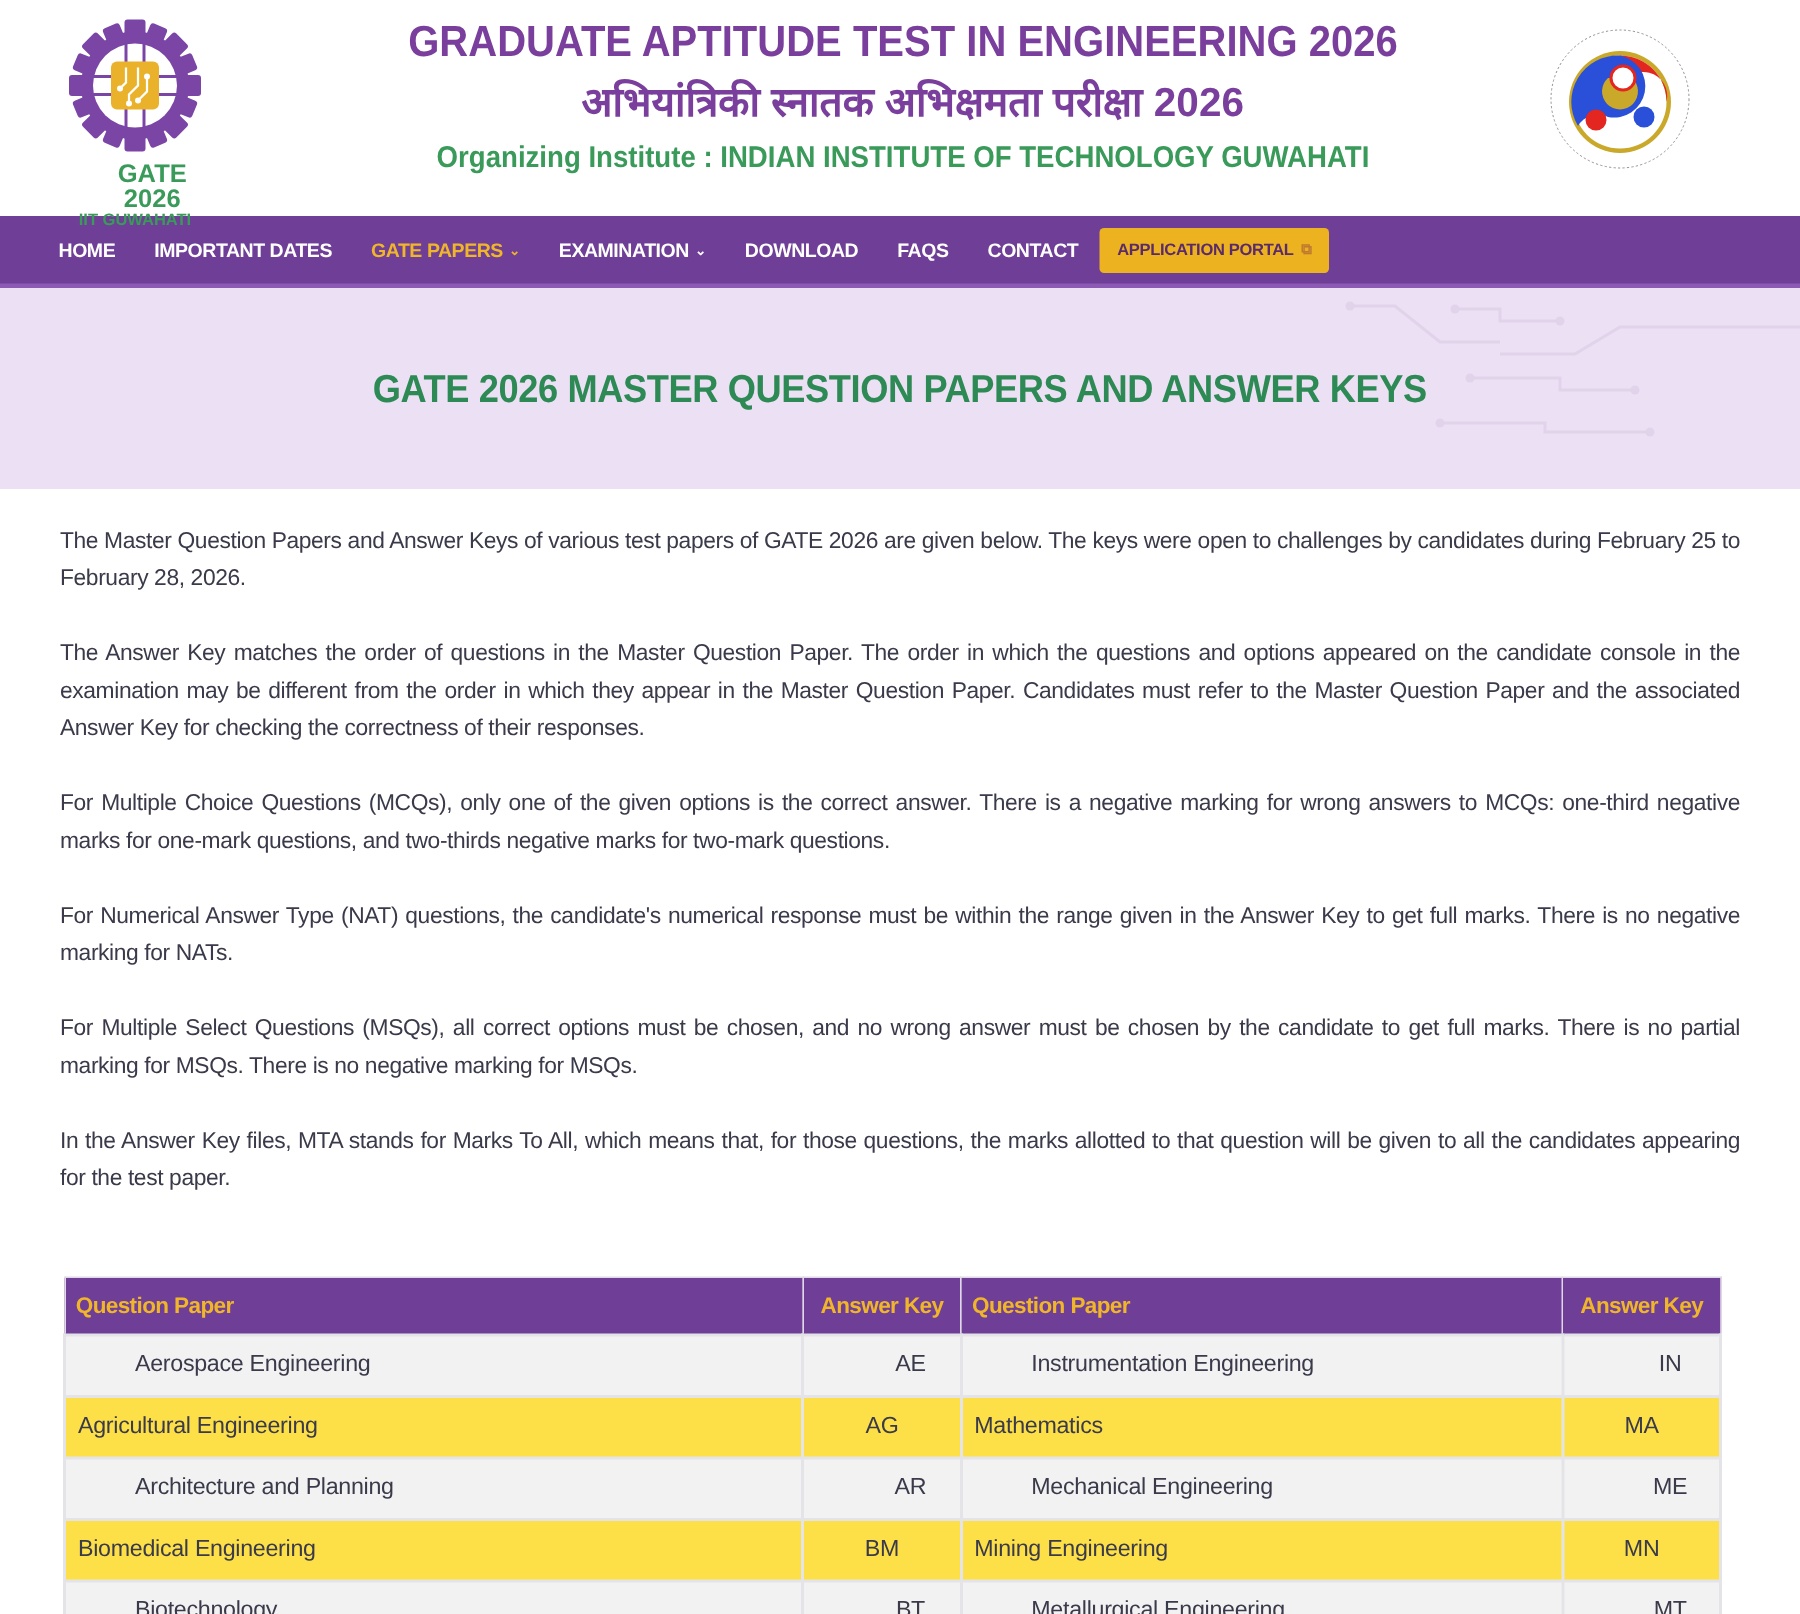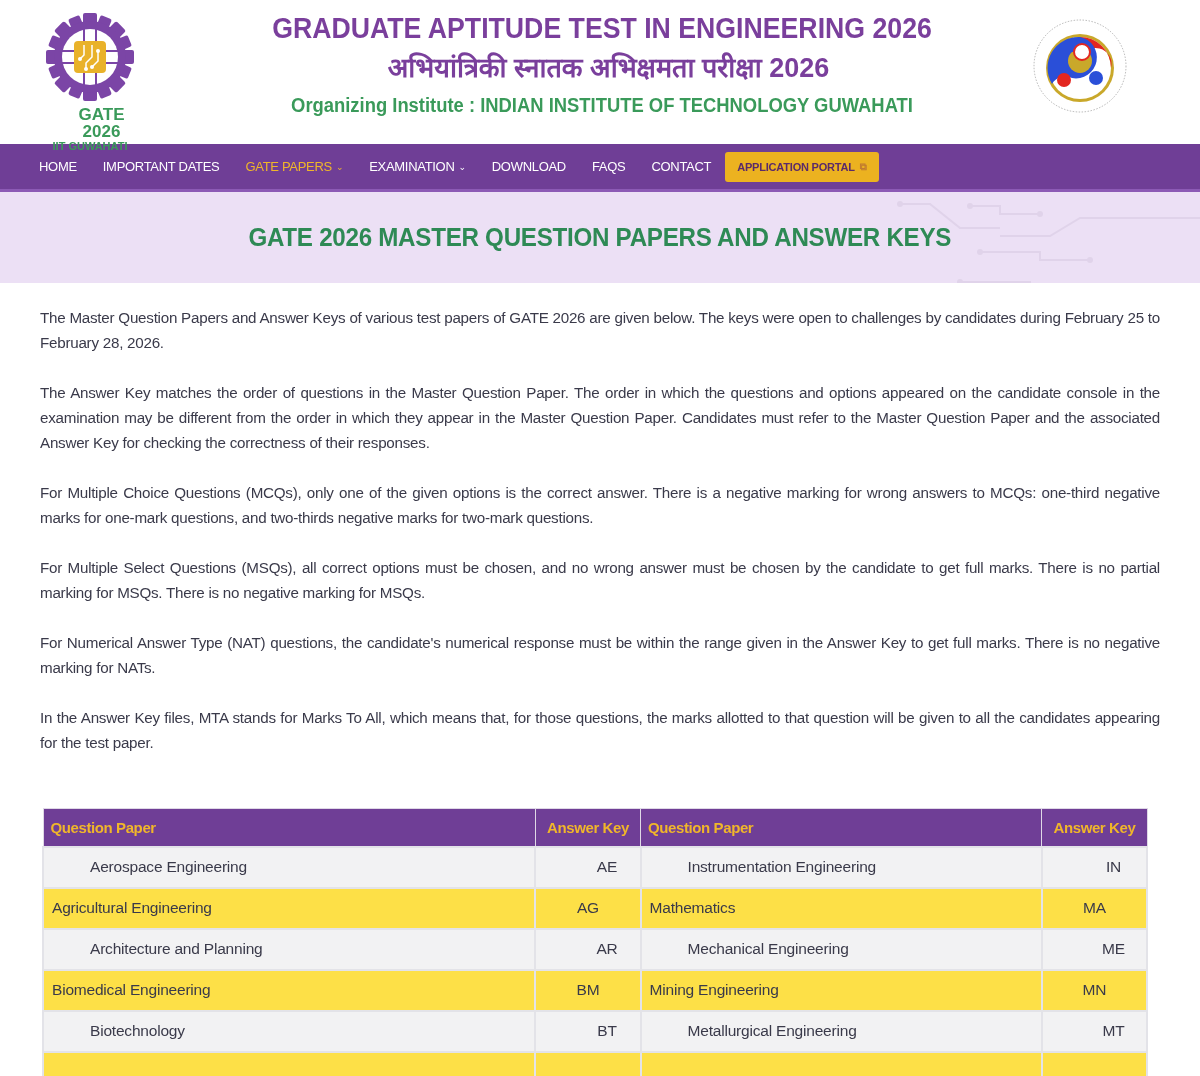--- a/index.html
+++ b/index.html
@@ -8,26 +8,26 @@
   .logo-left { position: absolute; left: 38px; top: 12px; width: 104px; text-align: center; }
   .gear { position: relative; width: 96px; height: 90px; margin: 0 auto; }
   .logo-text1 { color: #3a9a5a; font-weight: bold; font-size: 17px; line-height: 17px; margin-top: 0; margin-left: 23px; }
   .logo-text2 { color: #3a9a5a; font-weight: bold; font-size: 11px; line-height: 12px; }
   .titles { position: absolute; left: 4px; right: 0; top: 10px; text-align: center; }
   .t1 { color: #7a3f9c; font-size: 29px; font-weight: bold; letter-spacing: 0px; line-height: 36px; transform: scaleX(0.92); }
   .t2 { color: #7a3f9c; font-size: 27px; font-weight: bold; line-height: 44px; margin-left: 13px; }
   .t3 { color: #3a9a5a; font-size: 20px; font-weight: bold; line-height: 26px; margin-top: 2px; transform: scaleX(0.92); }
   .logo-right { position: absolute; left: 1032px; top: 18px; width: 96px; height: 96px; }
   .nav { height: 48px; background: #6f3e96; display: flex; align-items: center; padding-left: 39px; border-bottom: 3px solid #8c5ab5; }
-  .nav-item { color: #ffffff; font-weight: normal; font-size: 13px; margin-right: 26px; display: flex; align-items: center; letter-spacing: -0.3px; cursor: pointer; justify-content: center; }
+  .nav-item { color: #ffffff; font-weight: bold; font-size: 13px; margin-right: 26px; display: flex; align-items: center; letter-spacing: -0.3px; cursor: pointer; justify-content: center; }
   .nav-item.active { color: #f0b62a; }
   .chev { font-size: 9px; margin-left: 4px; }
   .portal { background: #ecb220; color: #5a2a6a; font-size: 11px; font-weight: bold; padding: 9px 12px; border-radius: 3px; margin-left: -12px; display: flex; align-items: center; letter-spacing: -0.2px; }
   .portal .ext { margin-left: 5px; font-size: 10px; color: #c07a30; }
-  .banner { height: 91px; background: #ece0f5; position: relative; display: flex; align-items: center; justify-content: center; overflow: hidden; }
+  .banner { height: 134px; background: #ece0f5; position: relative; display: flex; align-items: center; justify-content: center; overflow: hidden; }
   .banner-title { color: #2e8a55; font-size: 26px; font-weight: bold; letter-spacing: -0.3px; position: relative; z-index: 2; transform: scaleX(0.93); }
   .circuit { position: absolute; right: 0; top: 0; width: 340px; height: 113px; z-index: 1; }
   .content { padding: 22px 40px 0 40px; }
   .para { font-size: 15.2px; line-height: 25px; color: #3a3a4a; text-align: justify; margin-bottom: 25px; letter-spacing: -0.25px; }
   table { width: 1106px; margin-left: 2px; margin-top: 53px; border-collapse: collapse; }
   th { background: #6f3e96; color: #f0b62a; font-size: 15px; font-weight: bold; text-align: left; height: 38px; padding: 0 7px; border: 1px solid #dfd8e6; letter-spacing: -0.4px; }
   th.key { text-align: center; width: 105px; padding: 0 4px; }
   th.paper1 { width: 492px; }
   th.paper2 { width: 401px; }
   td { font-size: 15.5px; height: 41px; padding: 0 8px; border: 2px solid #e3e3e8; color: #3a3a4a; letter-spacing: -0.2px; }
@@ -160,22 +160,22 @@
         <circle cx="240" cy="96" r="3"></circle>
     </g>
   </svg>
   <div class="banner-title">GATE 2026 MASTER QUESTION PAPERS AND ANSWER KEYS</div>
 </div>
 
 <div class="content">
   <p class="para">The Master Question Papers and Answer Keys of various test papers of GATE 2026 are given below. The keys were open to challenges by candidates during February 25 to February 28, 2026.</p>
   <p class="para">The Answer Key matches the order of questions in the Master Question Paper. The order in which the questions and options appeared on the candidate console in the examination may be different from the order in which they appear in the Master Question Paper. Candidates must refer to the Master Question Paper and the associated Answer Key for checking the correctness of their responses.</p>
   <p class="para">For Multiple Choice Questions (MCQs), only one of the given options is the correct answer. There is a negative marking for wrong answers to MCQs: one-third negative marks for one-mark questions, and two-thirds negative marks for two-mark questions.</p>
+  <p class="para">For Numerical Answer Type (NAT) questions, the candidate's numerical response must be within the range given in the Answer Key to get full marks. There is no negative marking for NATs.</p>
   <p class="para">For Multiple Select Questions (MSQs), all correct options must be chosen, and no wrong answer must be chosen by the candidate to get full marks. There is no partial marking for MSQs. There is no negative marking for MSQs.</p>
-  <p class="para">For Numerical Answer Type (NAT) questions, the candidate's numerical response must be within the range given in the Answer Key to get full marks. There is no negative marking for NATs.</p>
   <p class="para">In the Answer Key files, MTA stands for Marks To All, which means that, for those questions, the marks allotted to that question will be given to all the candidates appearing for the test paper.</p>
 
   <table>
     <thead>
       <tr>
         <th class="paper1">Question Paper</th>
         <th class="key">Answer Key</th>
         <th class="paper2">Question Paper</th>
         <th class="key">Answer Key</th>
       </tr>

